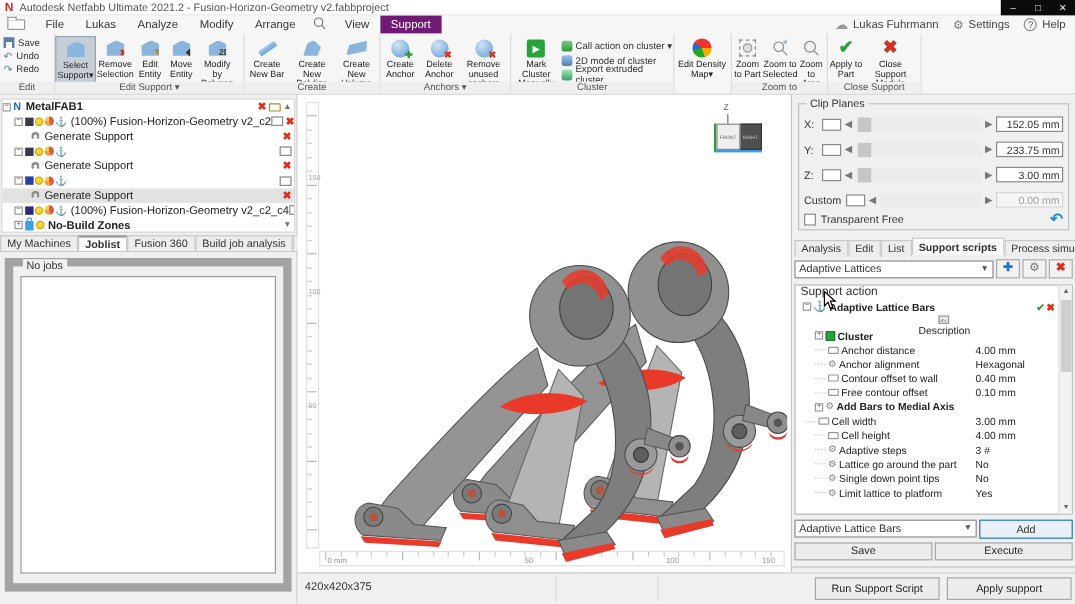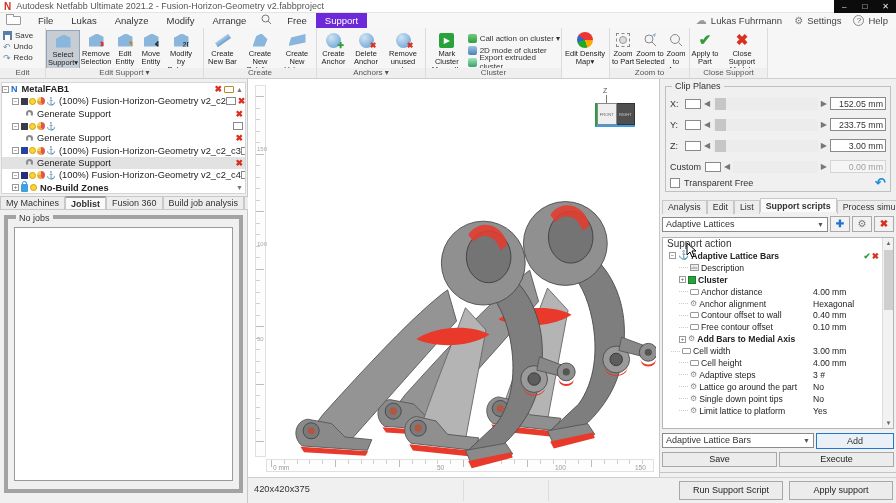--- a/index.html
+++ b/index.html
@@ -12,21 +12,21 @@
   .nlogo { color:#d62b1f; font-weight:bold; font-size:10px; margin:0 5px 0 4px; line-height:11px;}
   .titletext { font-size:9px; color:#555; }
   .wincontrols { position:absolute; right:0; top:0; width:62px; height:13px; background:#0c0c0c; display:flex; }
   .winbtn { flex:1; color:#eee; font-size:8px; text-align:center; line-height:13px; cursor:default; }
 
   
   .menubar { position:absolute; left:0; top:13px; width:896px; height:15px; background:#f7f7f7; display:flex; align-items:center; }
   .menu-folder { width:15px; height:9px; border:1px solid #9a9a9a; border-radius:1px; margin:0 8px 0 6px; position:relative; background:#fdfdfd;}
   .menu-folder:before { content:""; position:absolute; left:-1px; top:-3px; width:6px; height:2px; border:1px solid #9a9a9a; border-bottom:none; background:#fdfdfd;}
   .menu-item { padding:0 9px; font-size:9.5px; color:#333; height:15px; line-height:15px; }
-  .menu-item.active { background:#6d28d9; color:#fff; }
+  .menu-item.active { background:#701a75; color:#fff; }
   .menu-search { margin:0 6px; }
   .menu-right { margin-left:auto; display:flex; align-items:center; gap:4px; padding-right:8px; }
   .menu-right .lbl { font-size:9.5px; color:#444; margin-right:8px; }
   .cloud { color:#9a9a9a; font-size:11px; }
   .gearg { color:#7a7a7a; font-size:10px; }
   .helpq { width:11px; height:11px; border:1px solid #888; border-radius:50%; font-size:8px; text-align:center; line-height:10px; color:#555; }
 
   
   .ribbon { position:absolute; left:0; top:28px; width:896px; height:51px; background:#f6f6f6; border-bottom:1px solid #cfcfcf; display:flex; }
   .rgroup { position:relative; height:100%; border-right:1px solid #dcdcdc; display:flex; align-items:flex-start; padding-top:2px; }
@@ -70,21 +70,21 @@
   .helm { width:7px; height:7px; border:2px solid #8a8a8a; border-bottom-color:transparent; border-radius:50%; flex:none; margin-right:2px;}
   .lock { width:7px; height:8px; background:#3fa0e0; border-radius:1px; position:relative; flex:none; margin-right:2px;}
   .lock:before { content:""; position:absolute; left:1px; top:-3px; width:3px; height:3px; border:1px solid #3fa0e0; border-bottom:none; border-radius:3px 3px 0 0;}
   .tchk { width:10px; height:8px; border:1px solid #888; background:#fff; flex:none;}
   .tx { color:#d9301f; font-weight:bold; font-size:9px; flex:none;}
   .folder-ic { width:10px; height:7px; border:1px solid #b58a2a; background:#fff; border-radius:1px; position:relative; flex:none;}
   .scrollarrow { color:#777; font-size:7px; }
   .ltabs { position:absolute; left:0; top:117px; width:248px; height:14px; display:flex; border-bottom:1px solid #c8c8c8; }
   .ltab { font-size:9px; padding:0 5px; line-height:13px; border:1px solid #c8c8c8; border-bottom:none; background:#ededed; color:#333; white-space:nowrap;}
   .ltab.active { background:#fafafa; font-weight:bold; border-top:2px solid #9b9b9b; }
-  .jobsbox { position:absolute; left:4px; top:136px; width:239px; height:278px; border:4px solid #a3a3a3; }
+  .jobsbox { position:absolute; left:4px; top:136px; width:239px; height:278px; border:7px solid #a3a3a3; }
   .jobsbox .legend { position:absolute; left:8px; top:-6px; background:#f0f0f0; padding:0 3px; font-size:9px; color:#333; }
   .jobsinner { position:absolute; left:6px; top:8px; right:6px; bottom:8px; background:#fff; border:1px solid #9a9a9a; }
 
   
   .viewport { position:absolute; left:248px; top:79px; width:412px; height:398px; background:#fff; border-right:1px solid #c8c8c8; }
   .vruler { position:absolute; left:7px; top:6px; width:11px; height:372px; border:1px solid #e0e0e0; background:#fdfdfd;}
   .vtick { position:absolute; left:0; width:4px; border-top:1px solid #cfcfcf; }
   .vtick.major { width:8px; border-top:1px solid #bbb; }
   .vlabel { position:absolute; left:1px; font-size:6px; color:#aaa; }
   .hruler { position:absolute; left:18px; right:5px; bottom:5px; height:13px; border:1px solid #e0e0e0; background:#fdfdfd;}
@@ -168,21 +168,21 @@
   <span id="menu-items" style="display:flex;align-items:center;">
       <span class="menu-item">File</span>
       <span class="menu-item">Lukas</span>
       <span class="menu-item">Analyze</span>
       <span class="menu-item">Modify</span>
       <span class="menu-item">Arrange</span>
       <span class="menu-search"><svg width="11" height="11">
           <circle cx="4.5" cy="4.5" r="3.5" fill="none" stroke="#777"></circle>
           <line x1="7" y1="7" x2="10" y2="10" stroke="#777"></line>
         </svg></span>
-      <span class="menu-item">Free</span>
+      <span class="menu-item">View</span>
       <span class="menu-item active">Support</span>
     </span>
   <div class="menu-right">
     <span class="cloud">☁</span>
     <span class="lbl">Lukas Fuhrmann</span>
     <span class="gearg">⚙</span>
     <span class="lbl">Settings</span>
     <span class="helpq">?</span>
     <span class="lbl" style="margin-right:0">Help</span>
   </div>
@@ -428,21 +428,20 @@
         <span class="right">
           <span class="tx">✖</span>
         </span>
       </div>
       <div class="trow" style="padding-left: 10px;">
         <span class="exp">−</span>
         <span class="cube" style="background: rgb(42, 63, 158);"></span>
         <span class="bulb"></span>
         <span class="pie"></span>
         <span class="anch">⚓</span>
-        <span class="lbl">(100%) Fusion-Horizon-Geometry v2_c2_c3</span>
         <span class="right">
           <span class="tchk"></span>
         </span>
       </div>
       <div class="trow selrow" style="padding-left: 24px;">
         <span class="helm"></span>
         <span class="lbl">Generate Support</span>
         <span class="right">
           <span class="tx">✖</span>
         </span>
@@ -677,21 +676,21 @@
     <div id="sprows">
         <div class="sprow" style="padding-left: 6px;">
           <span class="spexp">−</span>
           <span class="anchic">⚓</span>
           <span class="nm b">Adaptive Lattice Bars</span>
           <span class="acts">
             <span style="color: rgb(46, 158, 60); font-weight: bold;">✔</span>
             <span style="color: rgb(217, 48, 31); font-weight: bold;">✖</span>
           </span>
         </div>
-        <div class="sprow" style="padding-left: 16px;">
+        <div class="sprow" style="padding-left: 16px; flex-direction: column;">
           <span style="width: 9px; border-bottom: 1px dotted rgb(204, 204, 204); margin-right: 2px; flex: 0 0 auto;"></span>
           <span class="descic">abc</span>
           <span class="nm">Description</span>
         </div>
         <div class="sprow" style="padding-left: 16px;">
           <span class="spexp">+</span>
           <span class="clusic"></span>
           <span class="nm b">Cluster</span>
         </div>
         <div class="sprow" style="padding-left: 16px;">

